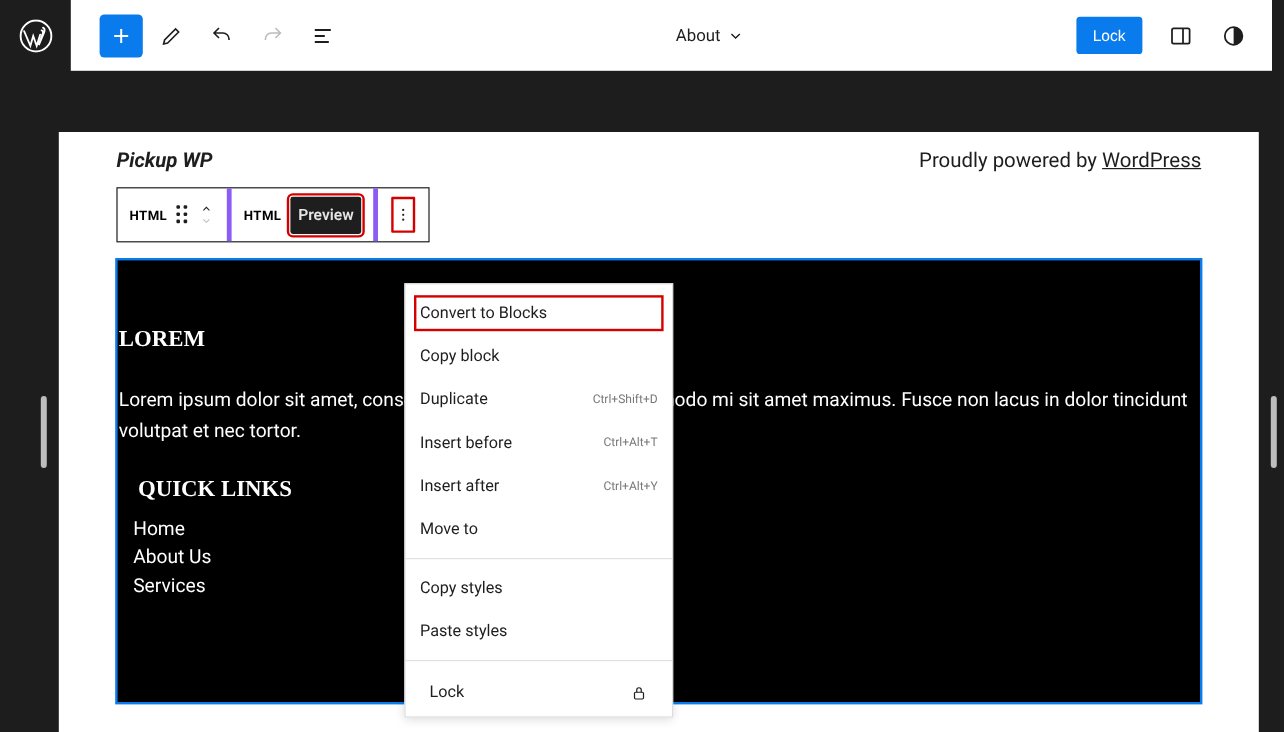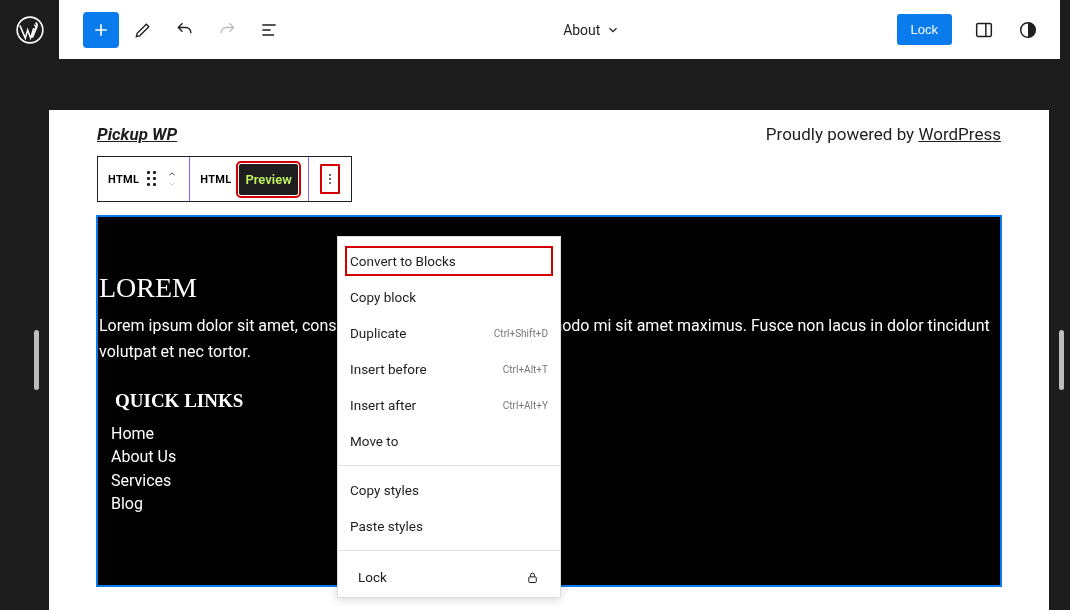--- a/index.html
+++ b/index.html
@@ -15,39 +15,39 @@
   .save-btn { background:#0a7bec; color:#fff; border:none; border-radius:3px; padding:8px 14px; font-size:13px; cursor:pointer; }
   .right-icons { display:flex; align-items:center; gap:8px; margin-left:14px; }
   .sq-icon { width:36px; height:36px; display:flex; align-items:center; justify-content:center; cursor:pointer; }
 
   
   .wp-col { position:absolute; left:0; top:0; width:59px; height:59px; display:flex; align-items:center; justify-content:center; color:#fff; }
 
   
   .canvas { position:absolute; left:49px; right:21px; top:110px; bottom:0; background:#fff; }
   .header-row { display:flex; justify-content:space-between; align-items:center; padding:14px 48px 12px 48px; font-size:17px; color:#1e1e1e; }
-  .site-title { font-style:italic; font-weight:700; text-decoration:underline; }
+  .site-title { font-style:italic; font-weight:700; }
   .powered { font-size:17px; }
   .wp-link { text-decoration:underline; }
 
   
   .block-toolbar { display:flex; border:1px solid #1e1e1e; height:46px; margin-left:48px; width:fit-content; }
-  .tb-seg { border-right:1px solid #8b5cf6; display:flex; align-items:center; padding:0 10px; gap:8px; }
+  .tb-seg { border-right:4px solid #8b5cf6; display:flex; align-items:center; padding:0 10px; gap:8px; }
   .tb-seg:last-child { border-right:none; }
   .tb-label { font-size:11px; font-weight:700; letter-spacing:0.3px; }
   .drag-dots { display:grid; grid-template-columns:repeat(2,4px); grid-template-rows:repeat(3,4px); gap:2px; }
   .drag-dots span { width:3px; height:3px; background:#1e1e1e; border-radius:1px; }
   .arrows { display:flex; flex-direction:column; gap:0; }
   .arrows svg:last-child { opacity:0.3; }
-  .pill { background:#1e1e1e; color:#bef264; font-size:13px; font-weight:600; padding:8px 6px; border-radius:2px; outline:2px solid #d40000; outline-offset:1px; }
+  .pill { background:#1e1e1e; color:#e5e5e5; font-size:13px; font-weight:600; padding:8px 6px; border-radius:2px; outline:2px solid #d40000; outline-offset:1px; }
   .more-btn { outline:2px solid #d40000; outline-offset:-3px; display:flex; align-items:center; justify-content:center; padding:6px 4px; border-radius:2px; }
 
   
   .block-area { margin:14px 48px 0 48px; background:#000; color:#fff; outline:2px solid #0a7bec; outline-offset:-1px; padding:56px 0 0 0; height:370px; position:relative; overflow:hidden; }
-  .block-area h2 { font-family:"Times New Roman",serif; font-weight:400; font-size:28px; margin-bottom:9px; padding-left:2px; }
+  .block-area h2 { font-family:"Times New Roman",serif; font-weight:700; font-size:19px; margin-bottom:26px; padding-left:2px; }
   .block-area p { font-size:16px; line-height:1.6; padding:0 2px 0 2px; }
   .quick { font-family:"Times New Roman",serif; font-weight:700; font-size:19px; margin:26px 0 10px 18px; }
   .links { list-style:none; padding-left:14px; font-size:16px; line-height:1.45; }
 
   
   .menu { position:absolute; left:337px; top:236px; width:224px; background:#fff; color:#1e1e1e; border:1px solid #ddd; box-shadow:0 2px 8px rgba(0,0,0,0.15); z-index:50; font-size:13.5px; }
   .menu-item { display:flex; justify-content:space-between; align-items:center; height:36px; padding:0 12px; cursor:pointer; }
   .menu-item.first { outline:2px solid #d40000; outline-offset:-5px; margin:6px 4px 0 4px; padding:0 8px; height:36px; }
   .menu-sep { height:1px; background:#e0e0e0; margin:6px 0; }
   .kbd { color:#777; font-size:10px; }
@@ -167,21 +167,20 @@
     </div>
 
     <div class="block-area">
       <h2>LOREM</h2>
       <p>Lorem ipsum dolor sit amet, consectetur adipiscing elit. Ut commodo mi sit amet maximus. Fusce non lacus in dolor tincidunt volutpat et nec tortor.</p>
       <div class="quick">QUICK LINKS</div>
       <ul class="links">
         <li>Home</li>
         <li>About Us</li>
         <li>Services</li>
-        <li>Blog</li>
       </ul>
     </div>
   </div>
 
   <div class="menu">
     <div class="menu-item first">
       <span>Convert to Blocks</span>
     </div>
     <div class="menu-item">
       <span>Copy block</span>

